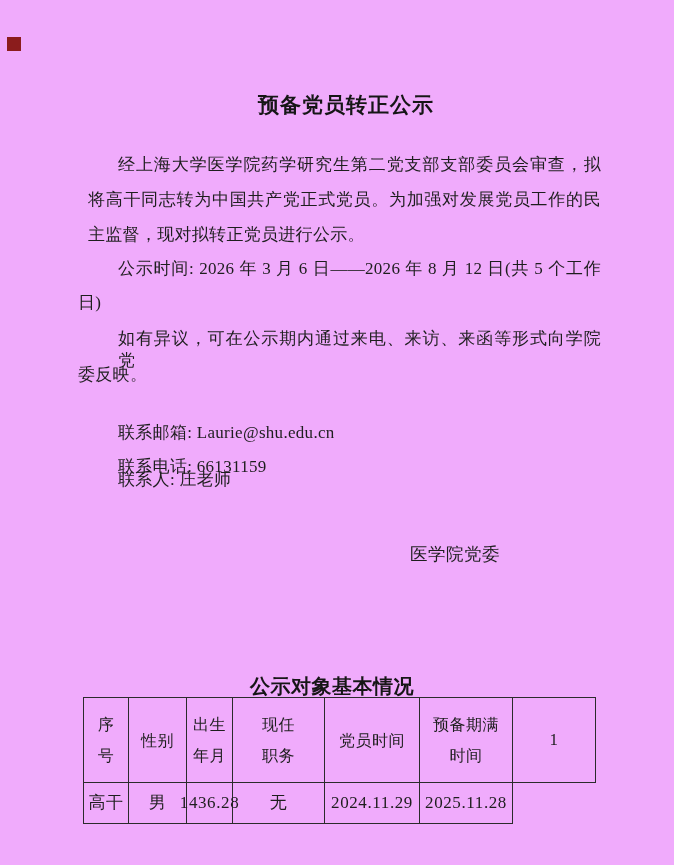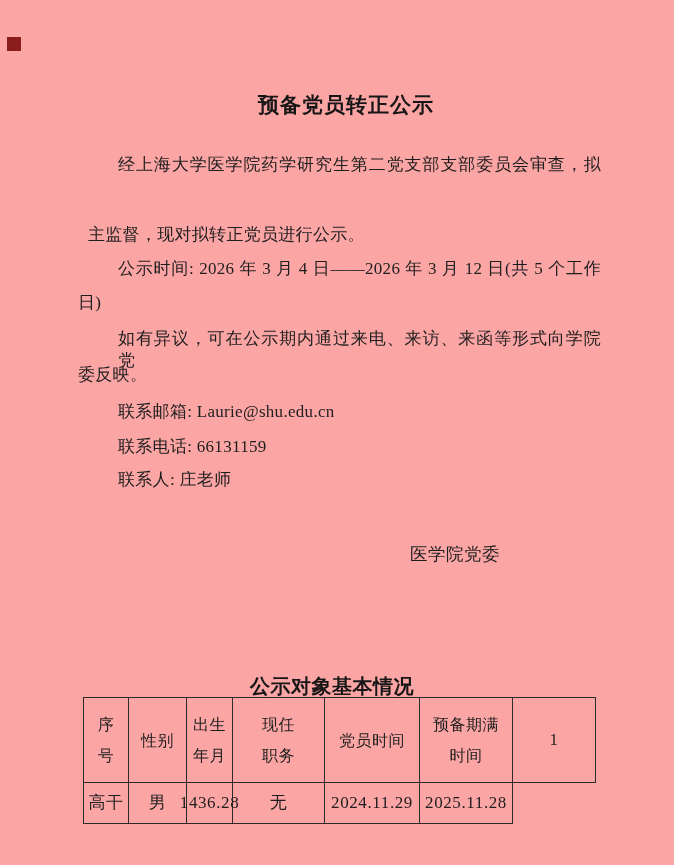--- a/index.html
+++ b/index.html
@@ -4,21 +4,21 @@
 <style>
   html, body { margin: 0; padding: 0; }
   body {
     width: 674px; height: 865px;
     background: #ffffff;
     font-family: "Liberation Serif", "DejaVu Serif", serif;
     color: #1e1e1e;
     position: relative;
     overflow: hidden;
   }
-  .page { position: absolute; left: 0; top: 0; width: 674px; height: 865px; background: #fca5a5; }
+  .page { position: absolute; left: 0; top: 0; width: 674px; height: 865px; background: #f0abfc; }
 
   .marker {
     position: absolute; left: 7px; top: 37px;
     width: 14px; height: 14px;
     background: #8b1c1c;
   }
 
   .doc-title {
     position: absolute; left: 0; top: 92px; width: 674px;
     margin: 0; padding: 0 0 0 18px; box-sizing: border-box;
@@ -74,27 +74,28 @@
 </head>
 <body>
 
 <div class="page">
 
   <div class="marker" style="background: rgb(139, 28, 28);"></div>
 
   <h1 class="doc-title">预备党员转正公示</h1>
 
   <div class="ln j ind" style="top:154px">经上海大学医学院药学研究生第二党支部支部委员会审查，拟</div>
+  <div class="ln j cont1" style="top:189px">将高干同志转为中国共产党正式党员。为加强对发展党员工作的民</div>
   <div class="ln cont1" style="top:224px">主监督，现对拟转正党员进行公示。</div>
-  <div class="ln j ind" style="top:258px">公示时间: 2026 年 3 月 4 日——2026 年 3 月 12 日(共 5 个工作</div>
+  <div class="ln j ind" style="top:258px">公示时间: 2026 年 3 月 6 日——2026 年 8 月 12 日(共 5 个工作</div>
   <div class="ln" style="top:292px">日)</div>
   <div class="ln j ind" style="top:328px">如有异议，可在公示期内通过来电、来访、来函等形式向学院党</div>
   <div class="ln" style="top:364px">委反映。</div>
-  <div class="ln ind" style="top:401px">联系邮箱: Laurie@shu.edu.cn</div>
-  <div class="ln ind" style="top:436px">联系电话: 66131159</div>
+  <div class="ln ind" style="top:422px">联系邮箱: Laurie@shu.edu.cn</div>
+  <div class="ln ind" style="top:456px">联系电话: 66131159</div>
   <div class="ln ind" style="top:469px">联系人: 庄老师</div>
 
   <div class="sig" style="top:543px">医学院党委</div>
 
   <h2 class="tbl-title">公示对象基本情况</h2>
 
   <div class="tbl">
 
     <div class="cell">
       <div class="hline">序</div>

